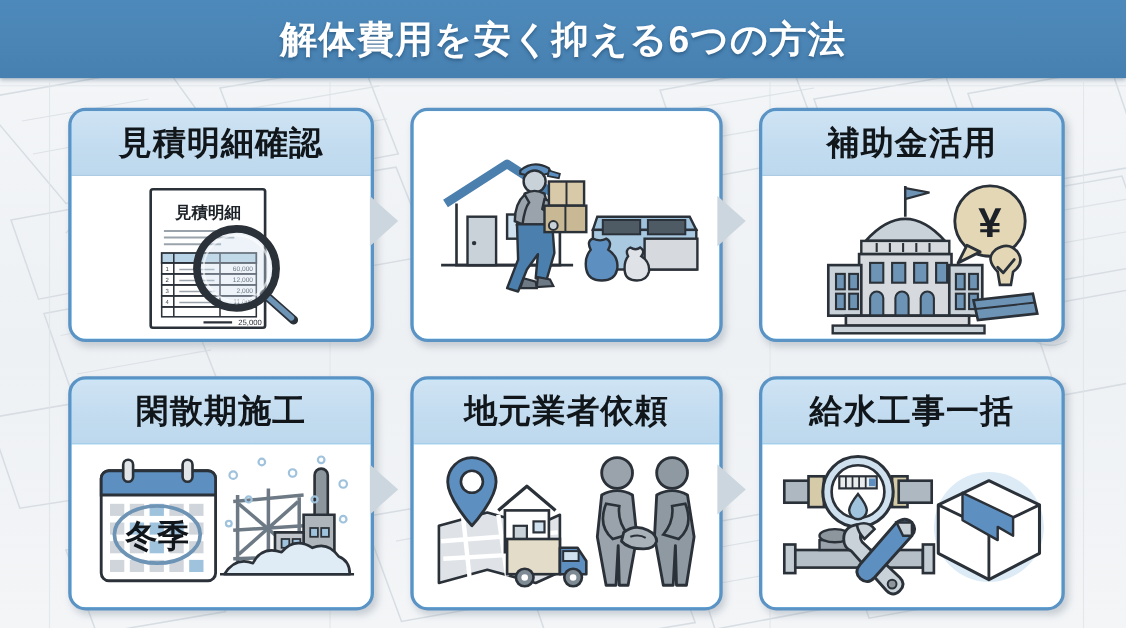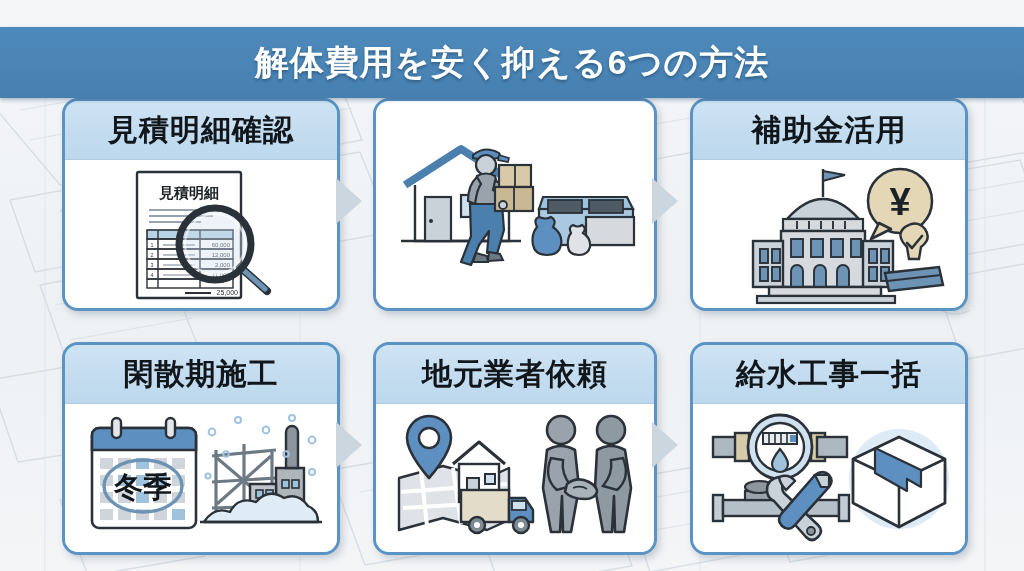--- a/index.html
+++ b/index.html
@@ -14,21 +14,20 @@
   
   .bg-blueprint{position:absolute;inset:0;z-index:0;background:linear-gradient(180deg,#f4f6f8 0%,#eef1f4 55%,#f3f5f7 100%);}
   .bg-blueprint svg{position:absolute;inset:0;width:100%;height:100%;}
 
   
   .title-banner{
     position:absolute;left:0;top:0;width:1024px;height:71px;z-index:3;
     background:linear-gradient(180deg,#4d89ba 0%,#4a85b6 55%,#4680b0 100%);
     display:flex;align-items:center;justify-content:center;
     box-shadow:0 2px 4px rgba(40,70,100,.35);
-    margin-top:27px;
   }
   .title-banner .title-text{
     color:#ffffff;font-size:34px;font-weight:bold;letter-spacing:1px;
     text-shadow:0 2px 3px rgba(20,50,80,.45);
     white-space:nowrap;
   }
 
   
   .grid{position:absolute;left:0;top:71px;width:1024px;height:500px;z-index:2;}
 

